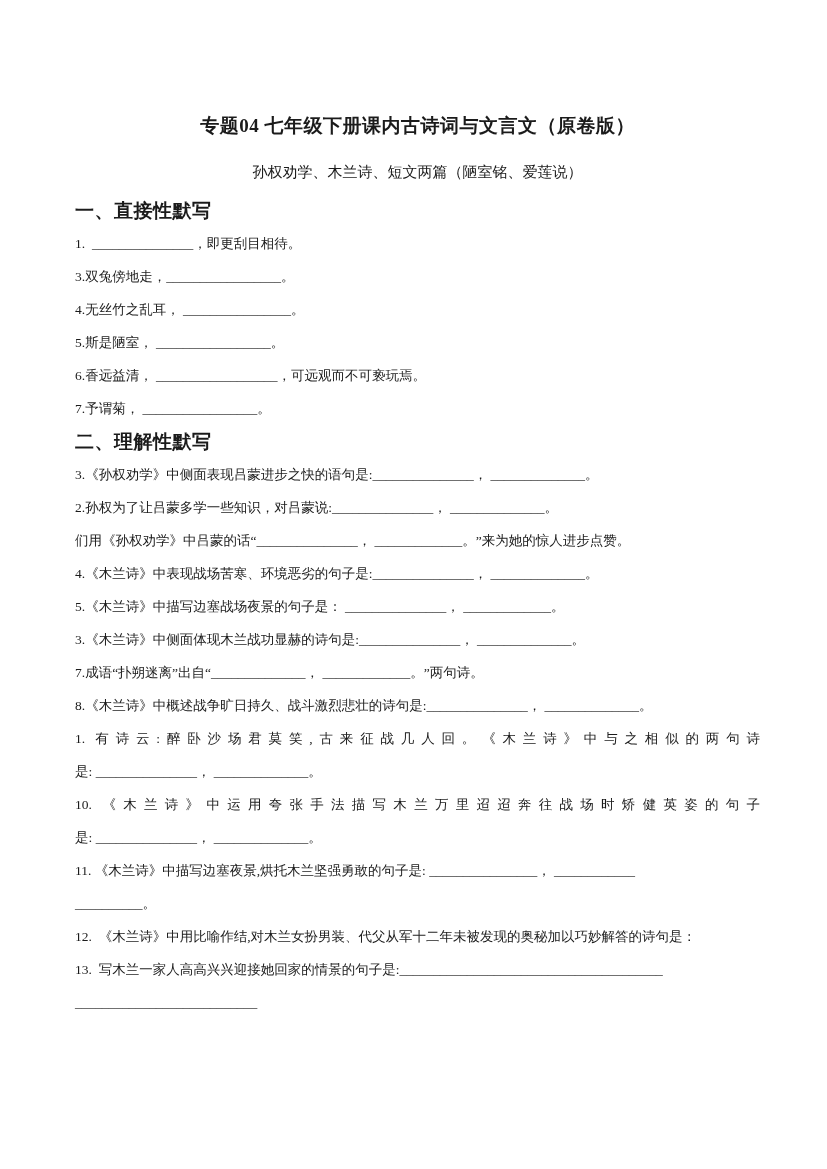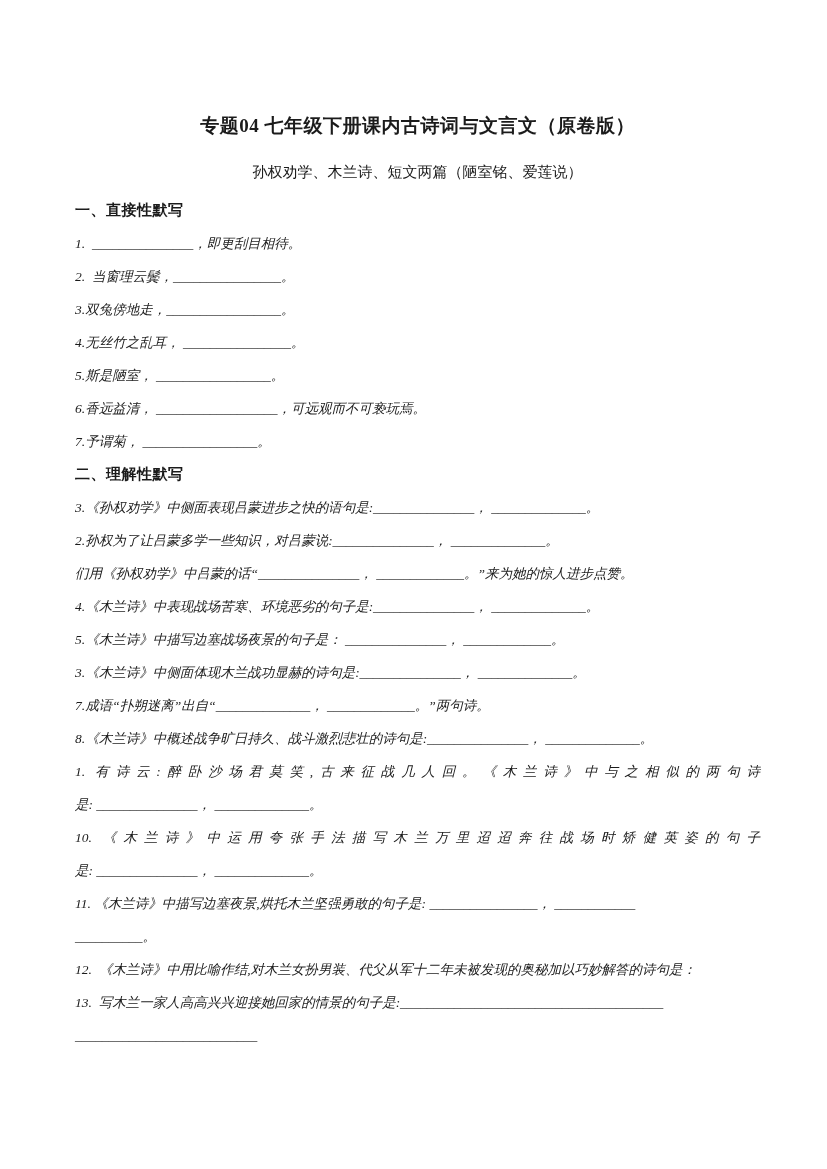--- a/index.html
+++ b/index.html
@@ -30,54 +30,50 @@
   }
   .doc-subtitle {
     font-size: 15px;
     font-weight: normal;
     text-align: center;
     margin: 0 0 5px 0;
     line-height: 33px;
     font-family: Liberation Serif, serif;
   }
   .sec-heading {
-    font-size: 15px;
+    font-size: 19px;
     font-weight: bold;
     margin: 0;
     line-height: 33px;
     letter-spacing: 0.5px;
   }
   .question-item {
     margin: 0;
     line-height: 33px;
   }
   .qline {
     display: block;
     white-space: pre-wrap;
     word-break: break-all;
-    font-style: italic;
   }
   .qline.spread {
     text-align: justify;
     text-align-last: justify;
   }
 </style>
 </head>
 <body>
 
 <div class="page" style="color: rgb(27, 27, 27); background: rgb(255, 255, 255);">
   <h1 class="doc-title">专题04 七年级下册课内古诗词与文言文（原卷版）</h1>
   <p class="doc-subtitle">孙权劝学、木兰诗、短文两篇（陋室铭、爱莲说）</p>
   <div id="doc-body">
       <h2 class="sec-heading">一、直接性默写</h2>
       <p class="question-item">
         <span class="qline">1.  _______________，即更刮目相待。</span>
-      </p>
-      <p class="question-item">
-        <span class="qline">2.  当窗理云鬓，________________。</span>
       </p>
       <p class="question-item">
         <span class="qline">3.双兔傍地走，_________________。</span>
       </p>
       <p class="question-item">
         <span class="qline">4.无丝竹之乱耳， ________________。</span>
       </p>
       <p class="question-item">
         <span class="qline">5.斯是陋室， _________________。</span>
       </p>

